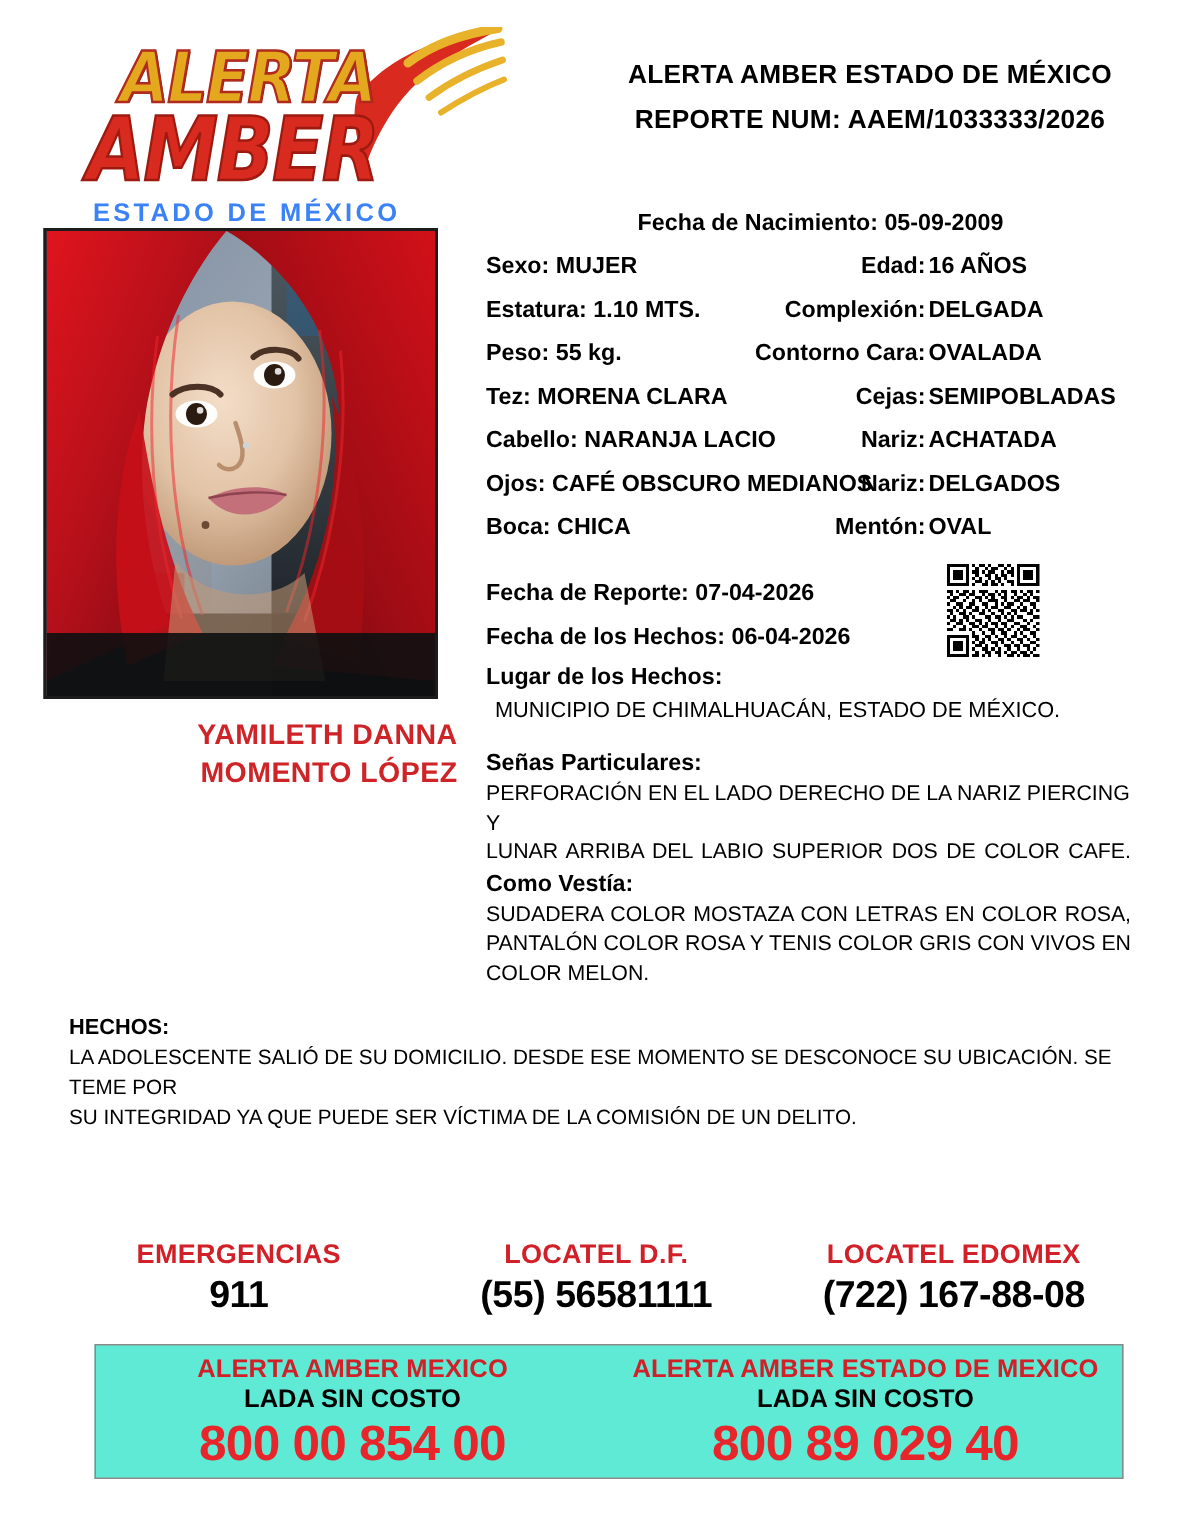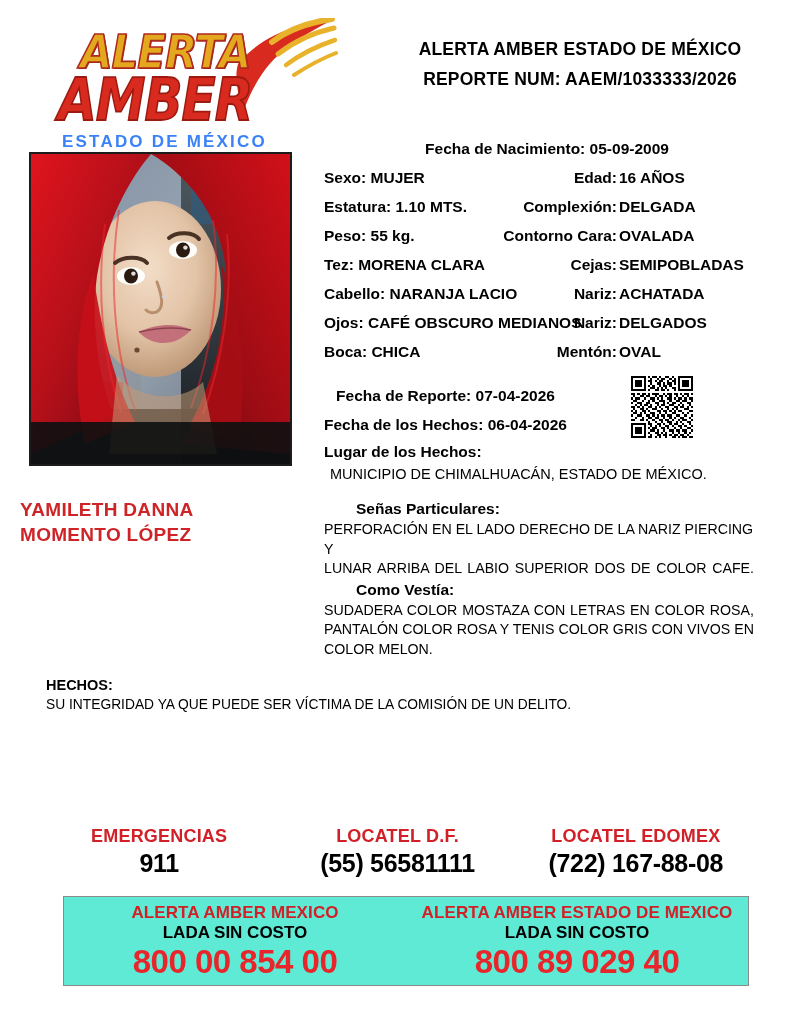--- a/index.html
+++ b/index.html
@@ -44,45 +44,45 @@
   .hdr{position:absolute;left:380px;top:34px;width:400px;text-align:center;}
   .hdr div{font-size:17.5px;font-weight:bold;line-height:30px;letter-spacing:.2px;}
 
   
   .photo-frame{
     position:absolute;left:29px;top:152px;width:259px;height:310px;
     border:2px solid #1c1c1c;background:#2b2b2b;overflow:hidden;
   }
   .photo-canvas{position:absolute;inset:0;}
   .name-block{
-    position:absolute;left:20px;top:497px;width:285px;text-align:left;
+    position:absolute;left:20px;top:478px;width:285px;text-align:right;
     color:#CF2427;font-weight:bold;font-size:19px;line-height:25px;
     letter-spacing:.3px;
   }
 
   
   .fields{position:absolute;left:318px;top:140px;width:462px;}
   .frow{position:relative;height:29px;font-size:15.5px;font-weight:bold;white-space:nowrap;}
   .fL{position:absolute;left:6px;top:0;}
   .fRwrap{position:absolute;left:180px;top:0;width:282px;}
   .fRwrap .lab{position:absolute;right:163px;top:0;white-space:nowrap;}
   .fRwrap .val{position:absolute;left:121px;top:0;white-space:nowrap;}
   .frow.center{text-align:center;}
   .frow.center .mid{position:absolute;left:0;right:4px;text-align:center;}
 
   
-  .dates{position:absolute;left:324px;top:381px;font-size:15.5px;font-weight:bold;line-height:29px;text-align:center;}
+  .dates{position:absolute;left:324px;top:381px;font-size:15.5px;font-weight:bold;line-height:29px;}
   .qr{position:absolute;left:631px;top:376px;width:62px;height:62px;}
 
   .lugar{position:absolute;left:324px;top:440px;font-size:15.5px;line-height:23px;}
   .lugar .b{font-weight:bold;}
   .lugar .n{font-weight:normal;font-size:14.5px;padding-left:6px;}
 
   .senas{position:absolute;left:324px;top:498px;width:430px;font-size:14.2px;line-height:19.5px;}
-  .senas .b{font-weight:bold;font-size:15.5px;line-height:22px;display:block;margin-left:32px;}
+  .senas .b{font-weight:bold;font-size:15.5px;line-height:22px;display:block;}
   .senas .p{display:block;}
   .senas .p.just{text-align:justify;text-align-last:justify;}
 
   
   .hechos{position:absolute;left:46px;top:676px;width:710px;}
   .hechos .b{font-weight:bold;font-size:14.5px;display:block;line-height:19px;}
   .hechos .p{font-size:13.8px;line-height:20px;display:block;}
 
   
   .phones{position:absolute;left:40px;top:824px;width:715px;display:flex;}
@@ -339,20 +339,21 @@
     <span class="p">PERFORACIÓN EN EL LADO DERECHO DE LA NARIZ PIERCING Y</span>
     <span class="p just">LUNAR ARRIBA DEL LABIO SUPERIOR DOS DE COLOR CAFE.</span>
     <span class="b">Como Vestía:</span>
     <span class="p just">SUDADERA   COLOR MOSTAZA CON LETRAS EN COLOR ROSA,</span>
     <span class="p just">PANTALÓN COLOR ROSA Y TENIS COLOR GRIS CON VIVOS EN</span>
     <span class="p">COLOR MELON.</span>
   </div>
 
   <div class="hechos">
     <span class="b">HECHOS:</span>
+    <span class="p">LA ADOLESCENTE SALIÓ DE SU DOMICILIO. DESDE ESE MOMENTO SE DESCONOCE SU UBICACIÓN. SE TEME POR</span>
     <span class="p">SU INTEGRIDAD YA QUE PUEDE SER VÍCTIMA DE LA COMISIÓN DE UN DELITO.</span>
   </div>
 
   <div class="phones">
     <div class="pcol">
       <div class="t">EMERGENCIAS</div>
       <div class="n">911</div>
     </div>
     <div class="pcol">
       <div class="t">LOCATEL D.F.</div>

